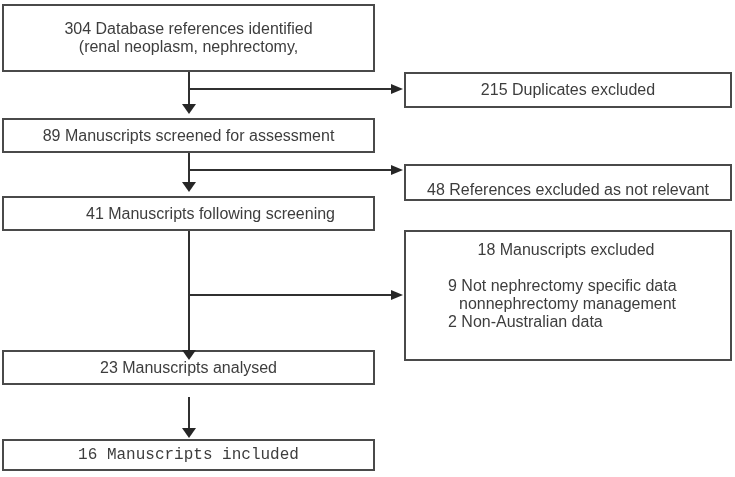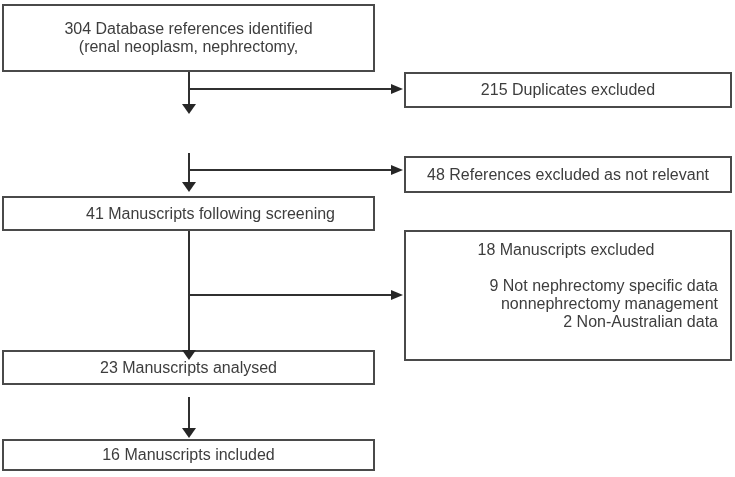--- a/index.html
+++ b/index.html
@@ -26,21 +26,21 @@
     text-align: center;
   }
   .left  { left: 2px;   width: 373px; }
   .right { left: 404px; width: 328px; }
   .excluded-box {
     display: block;
     padding: 9px 12px 0 8px;
     text-align: center;
   }
   .exc-items {
-    text-align: right;
+    text-align: left;
     margin: 18px 0 0 34px;
   }
   .exc-items .cont { padding-left: 11px; }
   .vline { position: absolute; width: 2px;  background: #303030; }
   .hline { position: absolute; height: 2px; background: #303030; }
   .arrow-down {
     position: absolute; width: 0; height: 0;
     border-left: 7px solid transparent;
     border-right: 7px solid transparent;
     border-top: 10px solid #262626;
@@ -55,38 +55,41 @@
 </head>
 <body>
 
 <div class="canvas">
 
   <div class="box left" style="top:4px;height:68px;">
     <div>304 Database references identified</div>
     <div>(renal neoplasm, nephrectomy,</div>
   </div>
 
+  <div class="box left" style="top:118px;height:35px;">
+    <div>89 Manuscripts screened for assessment</div>
+  </div>
 
   <div class="box left" style="top:196px;height:35px;padding-left:44px;">
     <div>41 Manuscripts following screening</div>
   </div>
 
   <div class="box left" style="top:350px;height:35px;">
     <div>23 Manuscripts analysed</div>
   </div>
 
-  <div class="box left" style="top:439px;height:32px;">
+  <div class="box left" style="top:439px;height:32px;font-family:Liberation Mono, monospace;">
     <div>16 Manuscripts included</div>
   </div>
 
   <div class="box right" style="top:72px;height:36px;">
     <div>215 Duplicates excluded</div>
   </div>
 
-  <div class="box right" style="top:156px;height:37px;">
+  <div class="box right" style="top:164px;height:37px;justify-content:flex-end;">
     <div>48 References excluded as not relevant</div>
   </div>
 
   <div class="box right excluded-box" style="top:230px;height:131px;">
     <div class="exc-title">18 Manuscripts excluded</div>
     <div class="exc-items">
       <div>9 Not nephrectomy specific data</div>
       <div class="cont">nonnephrectomy management</div>
       <div>2 Non-Australian data</div>
     </div>

